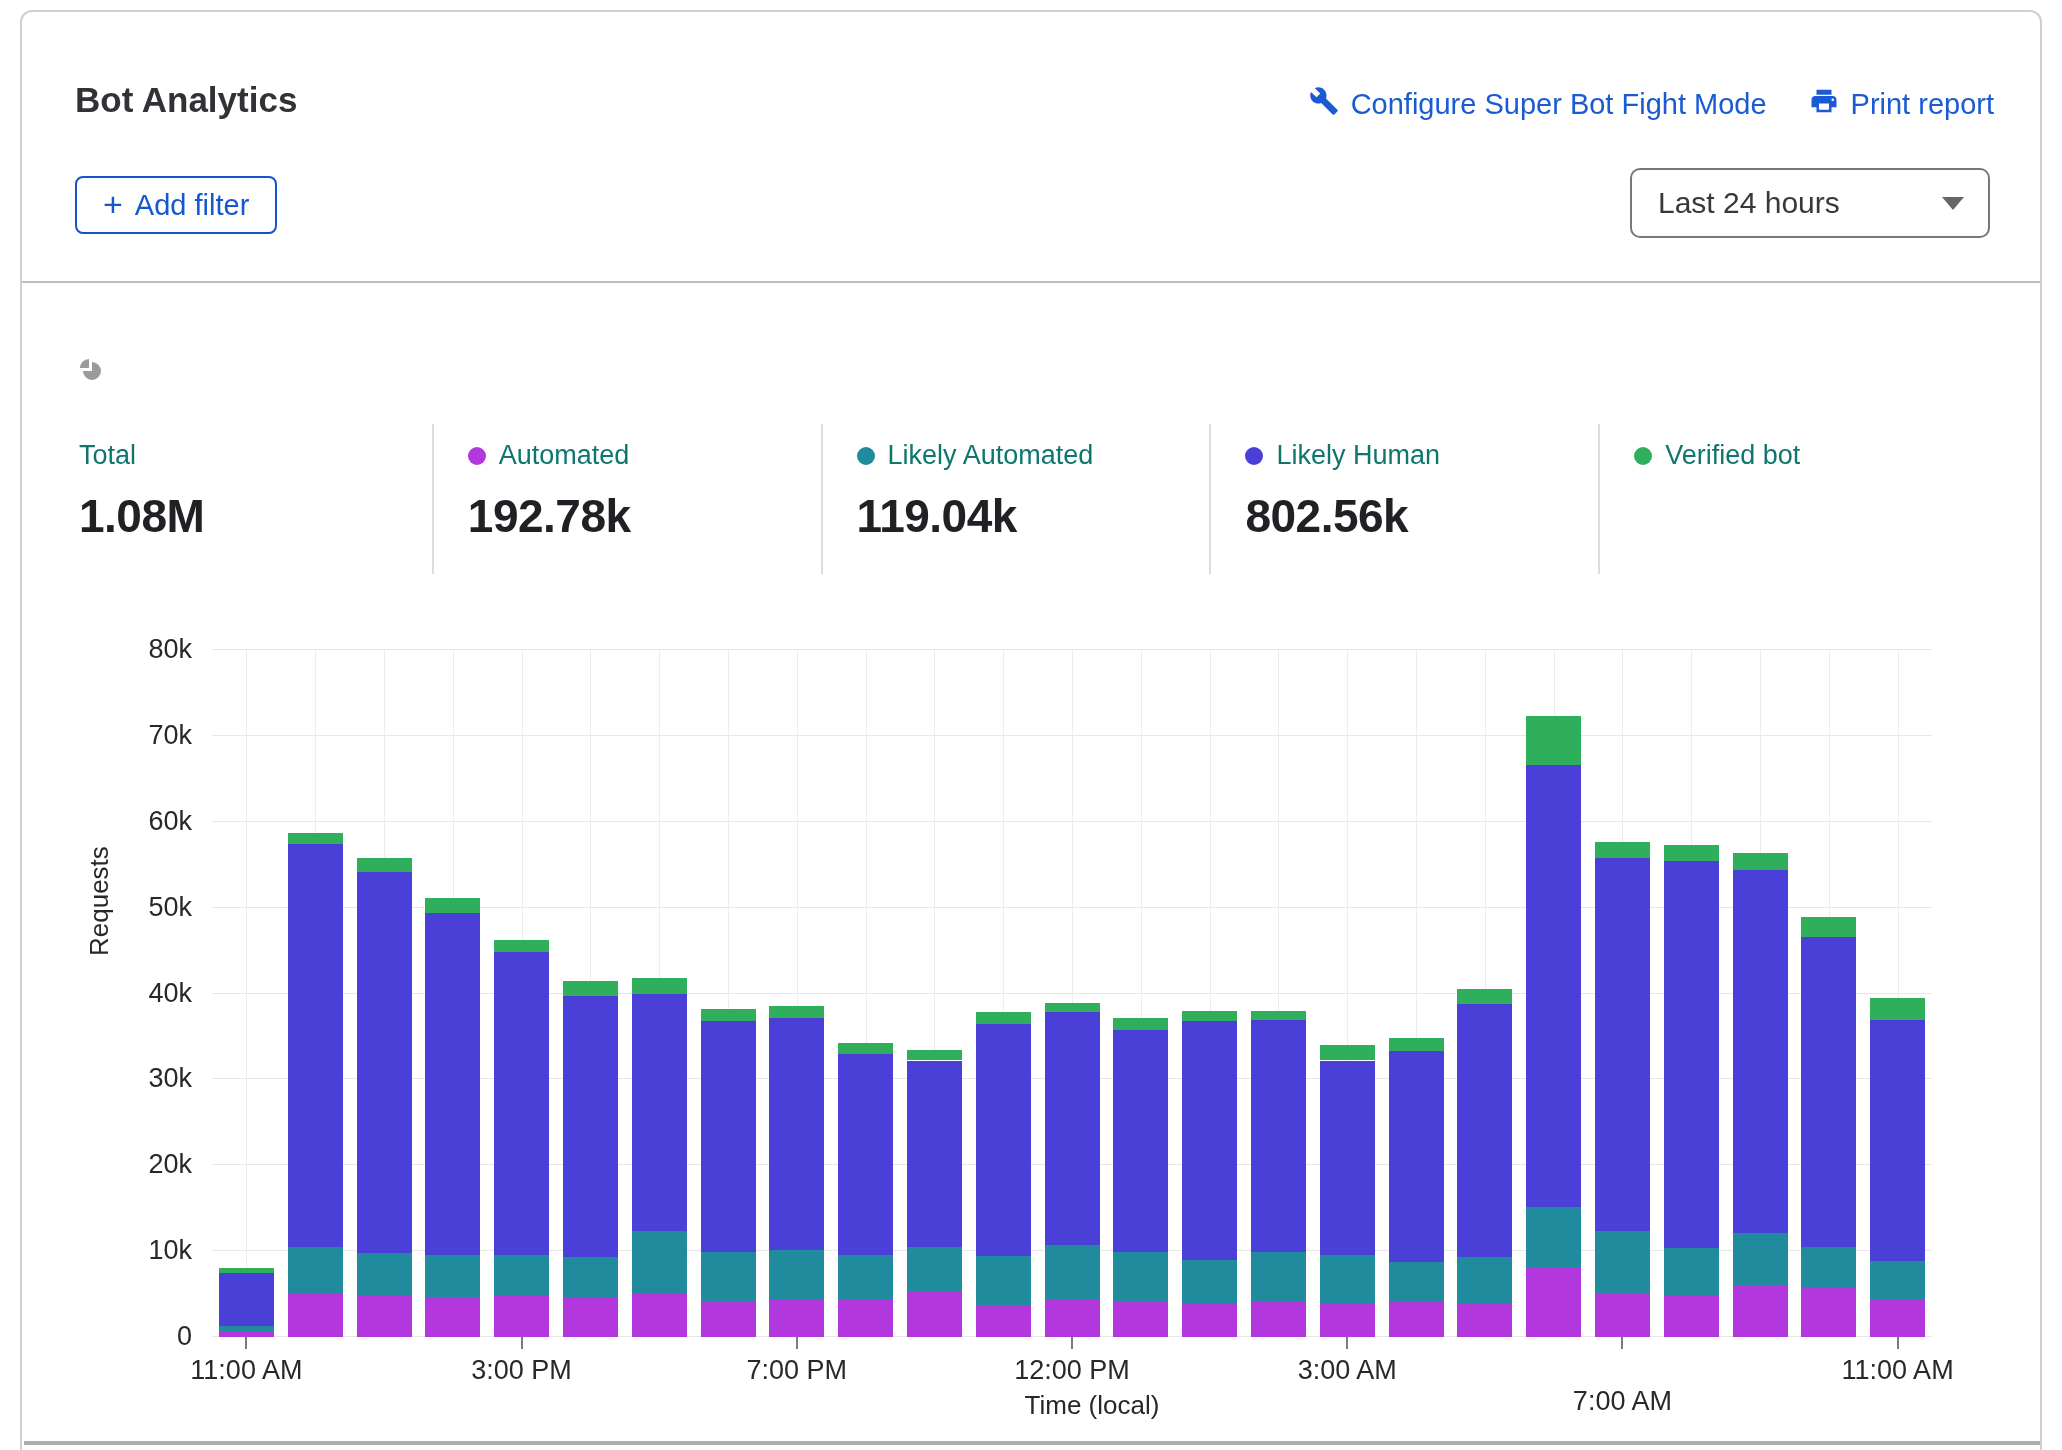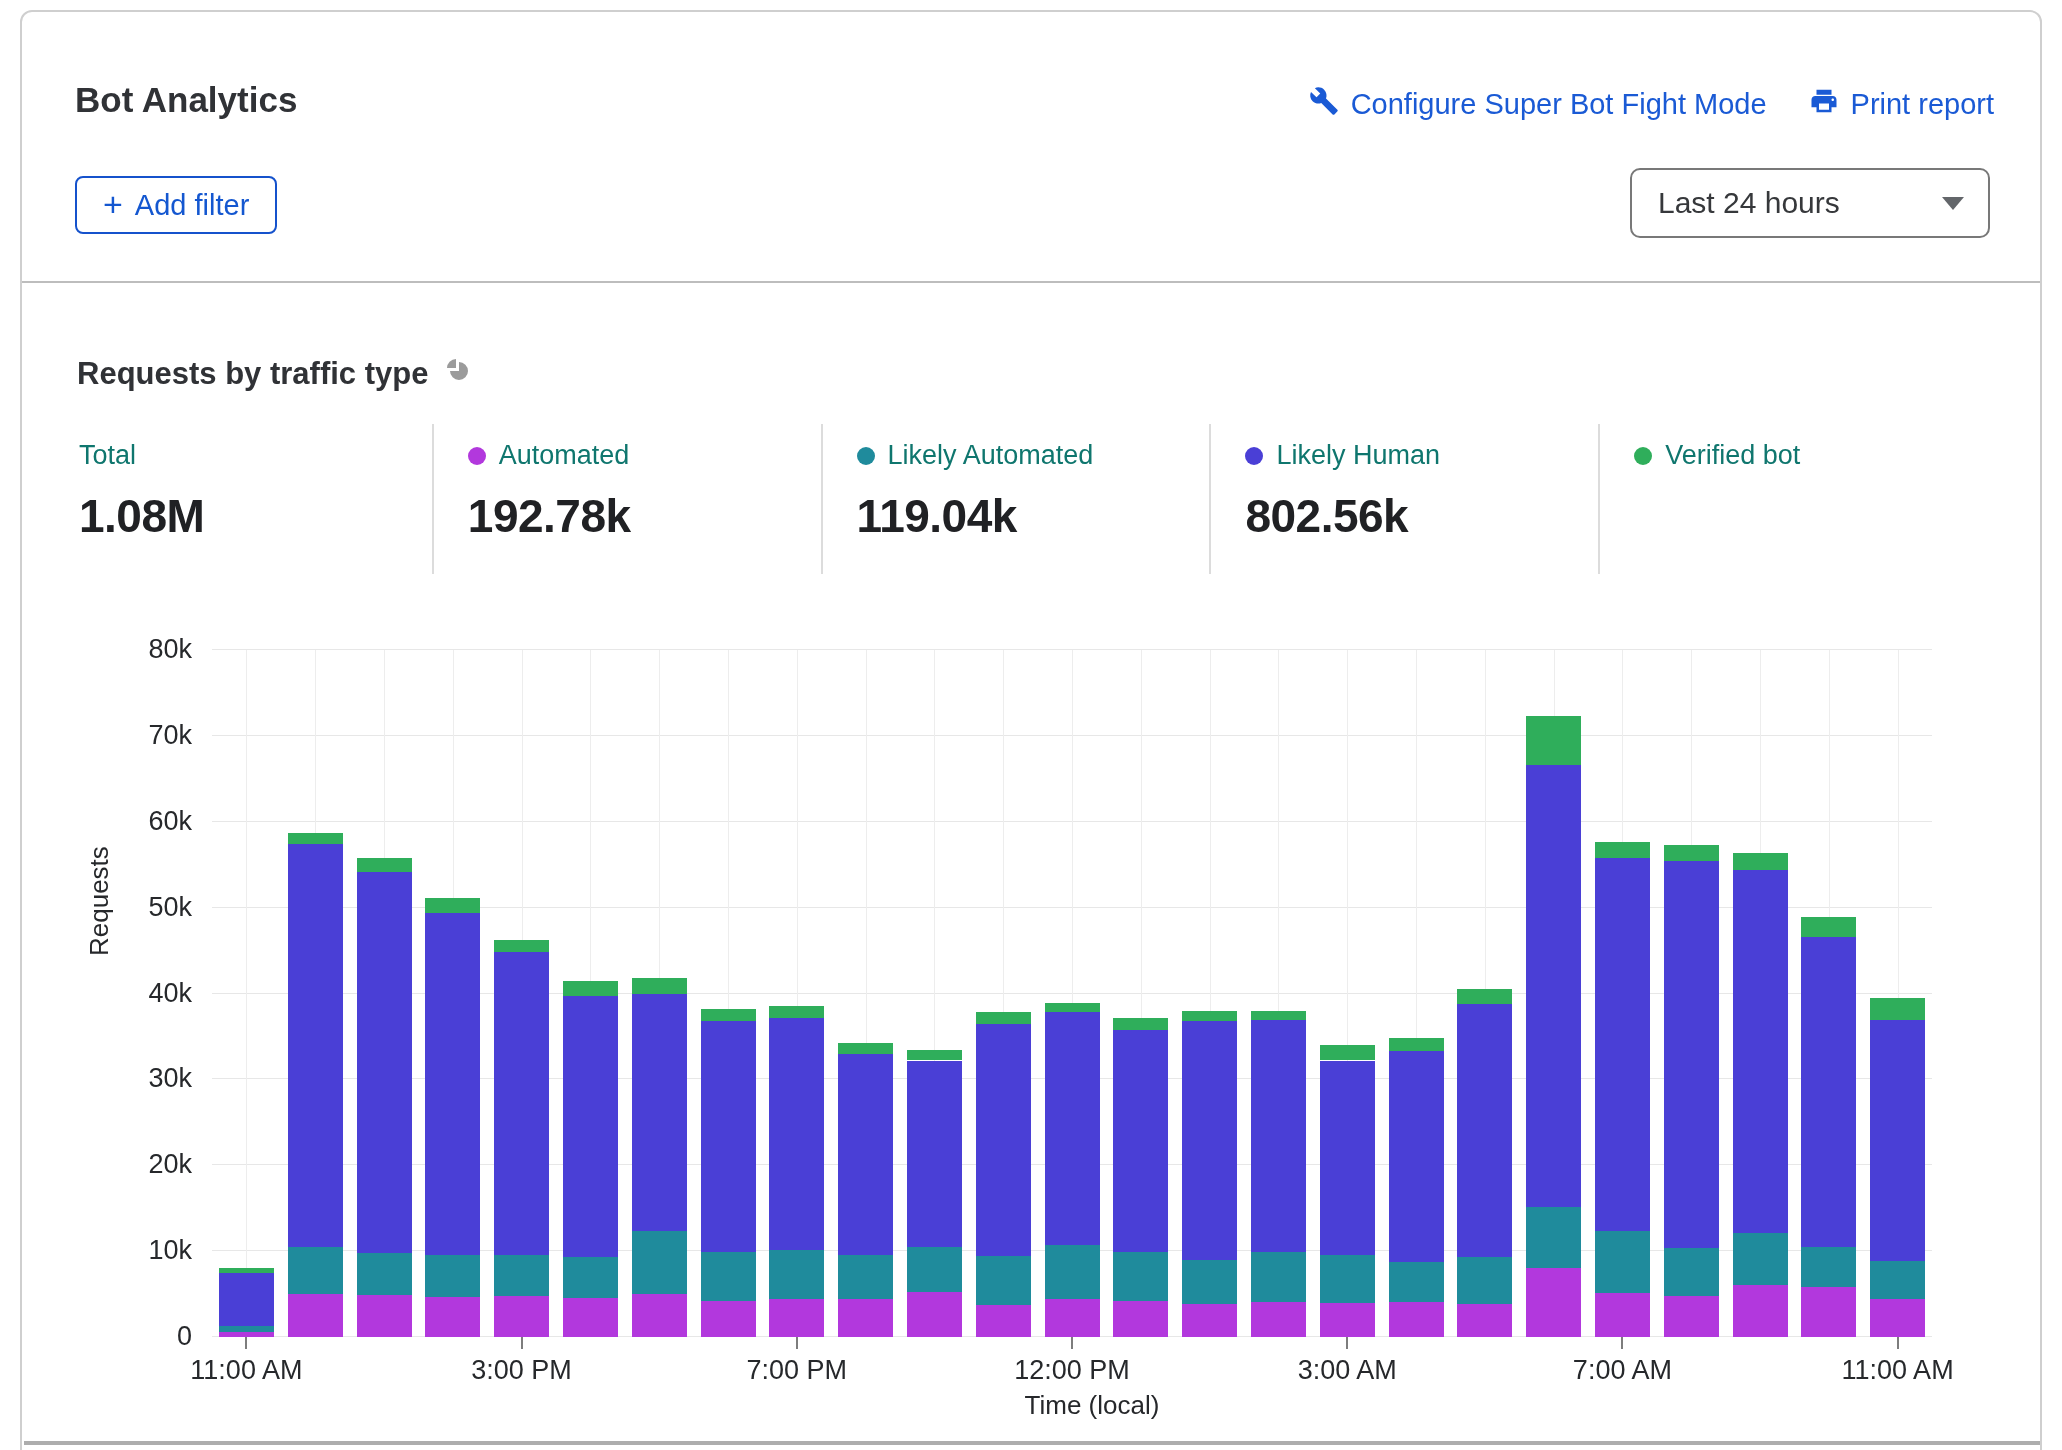--- a/index.html
+++ b/index.html
@@ -80,21 +80,20 @@
     </button>
 
     <div class="select">
       <span>Last 24 hours</span>
       <span class="caret"></span>
     </div>
 
     <div class="hdr-divider"></div>
 
     <div class="section-title">
-      <span>Requests by traffic type</span>
       <span>
         <svg width="28" height="28" viewBox="0 0 28 28" fill="#9b9b9b">
           <path d="M15 6 A9 9 0 1 1 6 15 L15 15 Z"></path>
           <path d="M12 3 A9 9 0 0 0 3 12 L12 12 Z"></path>
         </svg>
       </span>
     </div>
 
     <div class="stats">
         <div class="stat">
@@ -334,20 +333,20 @@
         <div class="xlab" style="left: 124.4px; top: 1343px;">11:00 AM</div>
         <div class="tick" style="left: 498.6px; top: 1325px;"></div>
         <div class="xlab" style="left: 399.6px; top: 1343px;">3:00 PM</div>
         <div class="tick" style="left: 773.8px; top: 1325px;"></div>
         <div class="xlab" style="left: 674.8px; top: 1343px;">7:00 PM</div>
         <div class="tick" style="left: 1049px; top: 1325px;"></div>
         <div class="xlab" style="left: 950px; top: 1343px;">12:00 PM</div>
         <div class="tick" style="left: 1324.2px; top: 1325px;"></div>
         <div class="xlab" style="left: 1225.2px; top: 1343px;">3:00 AM</div>
         <div class="tick" style="left: 1599.4px; top: 1325px;"></div>
-        <div class="xlab" style="left: 1500.4px; top: 1343px;">7:00 AM</div>
+        <div class="xlab" style="left: 1500.4px; top: 1374px;">7:00 AM</div>
         <div class="tick" style="left: 1874.6px; top: 1325px;"></div>
         <div class="xlab" style="left: 1775.6px; top: 1343px;">11:00 AM</div>
       </div>
 
     <div class="bottom-line"></div>
   </div>
 </div>
 
 </body></html>

